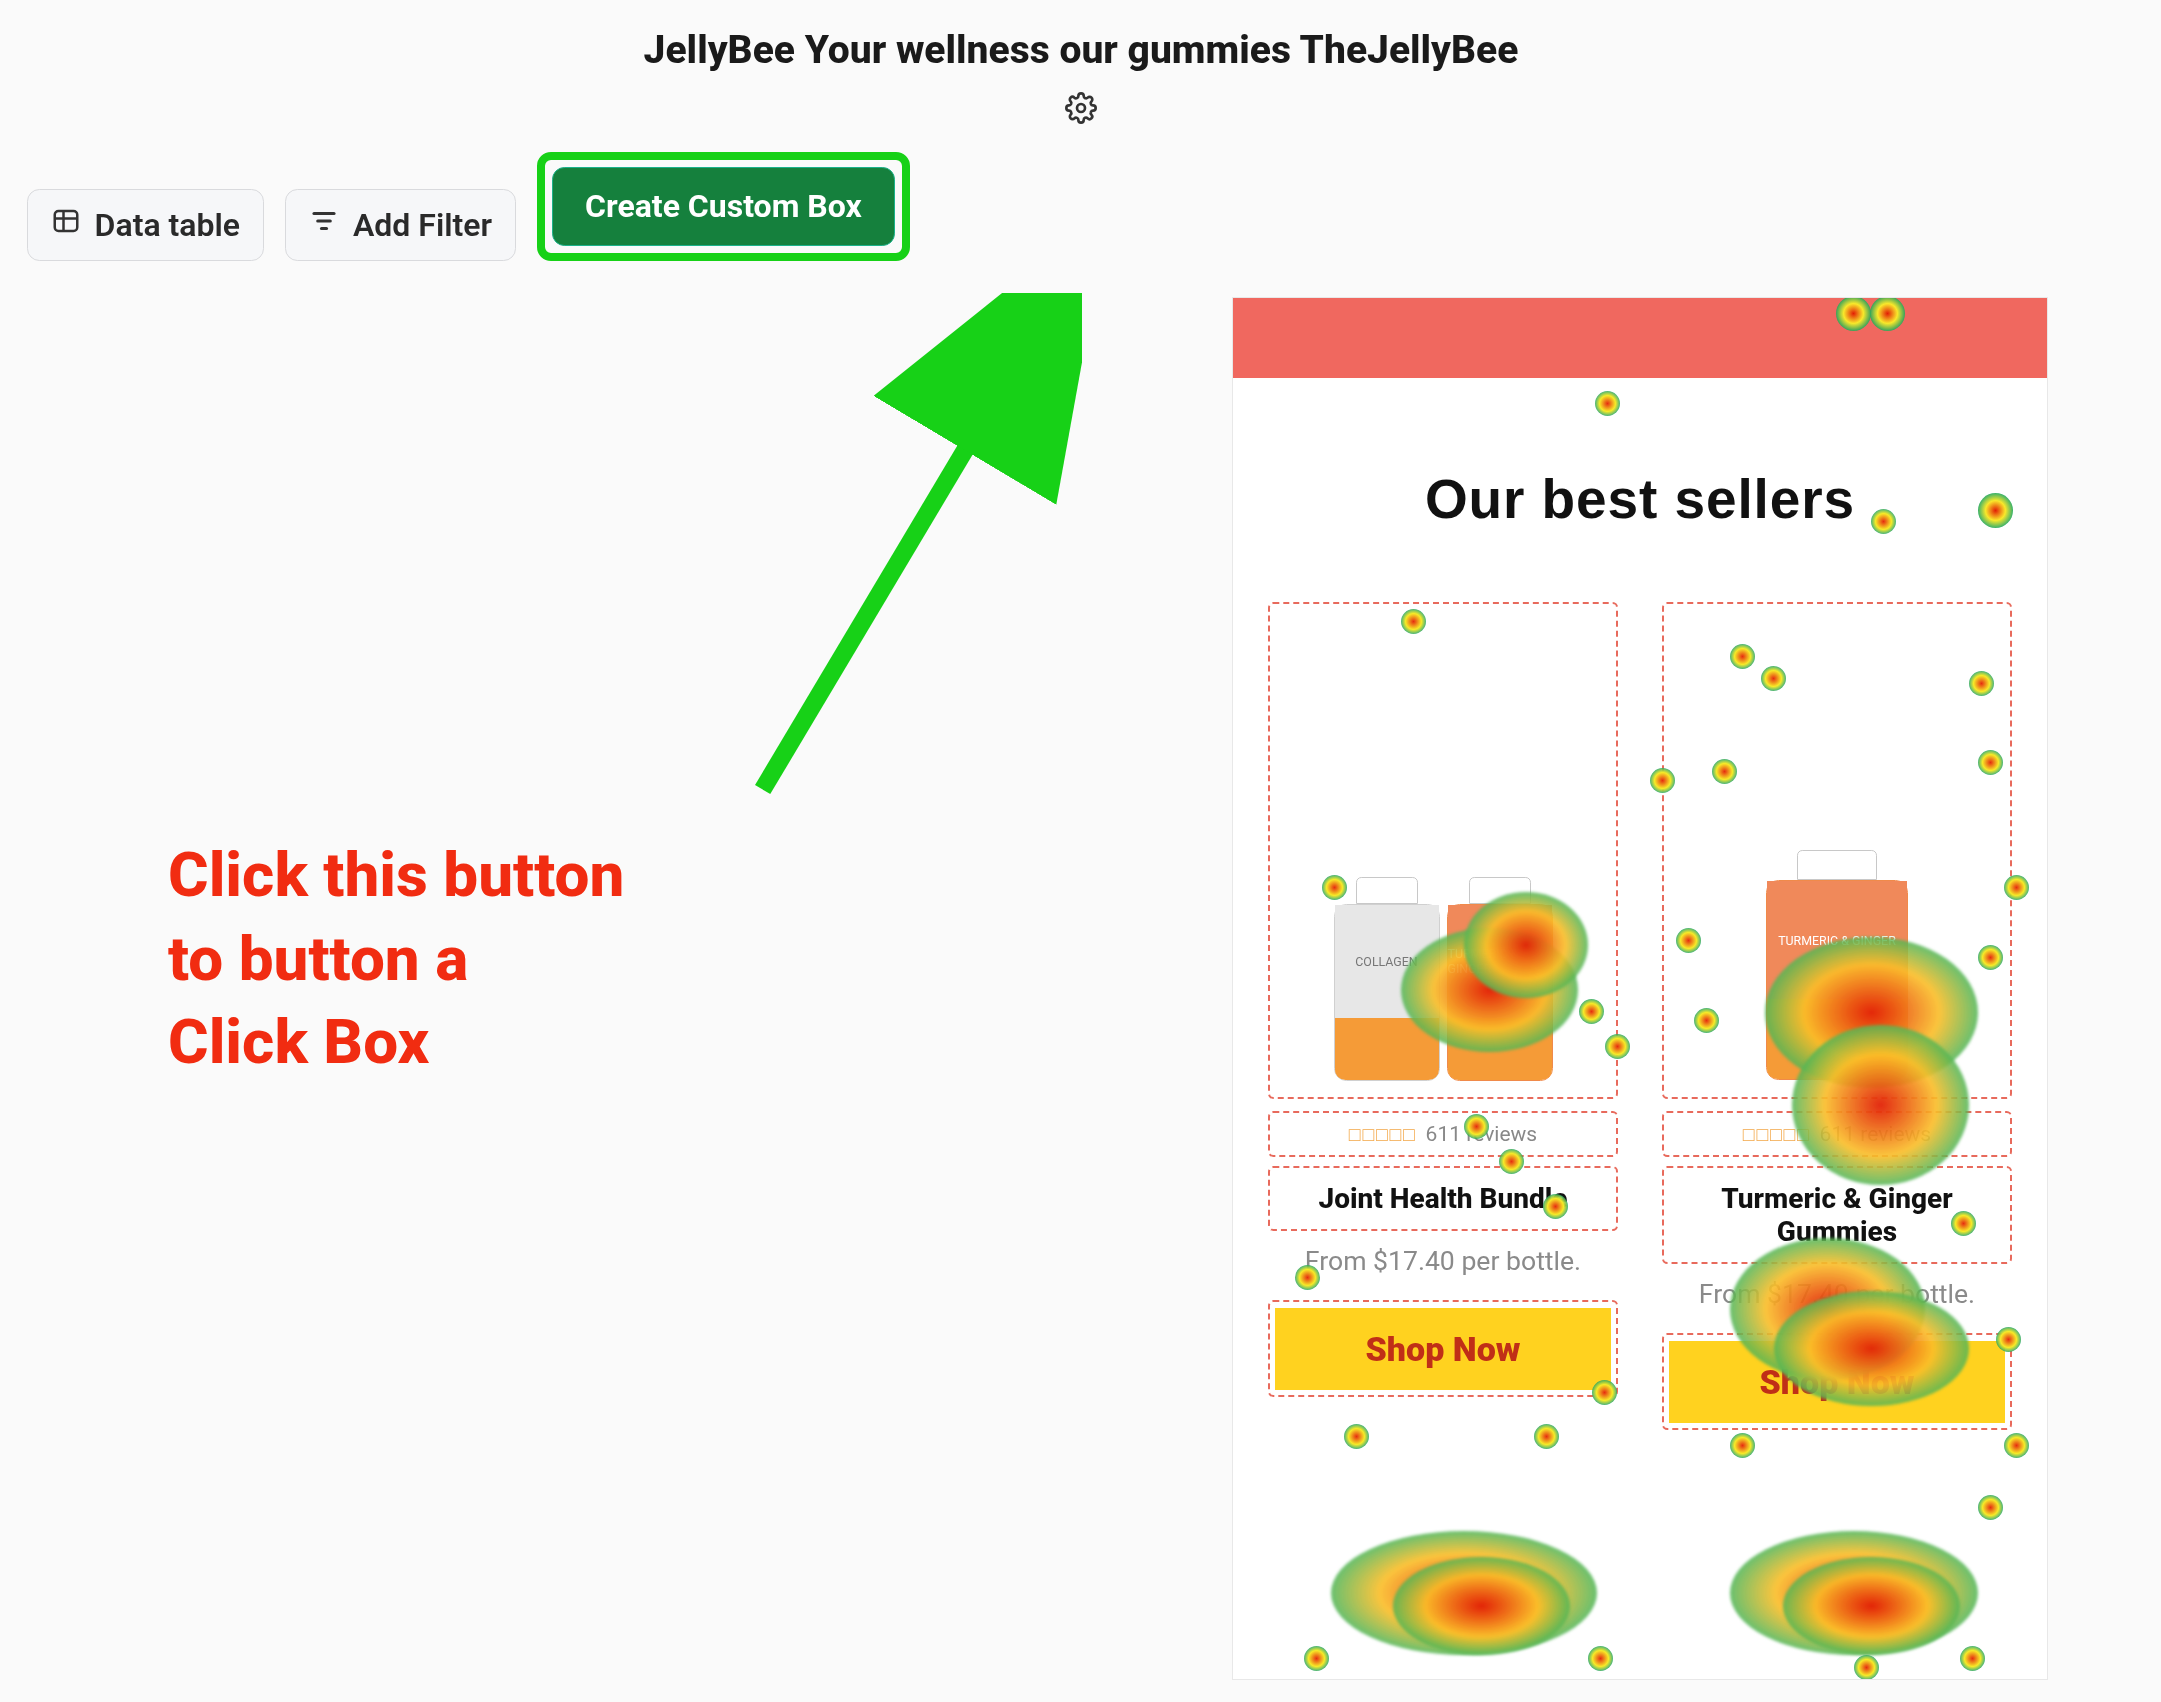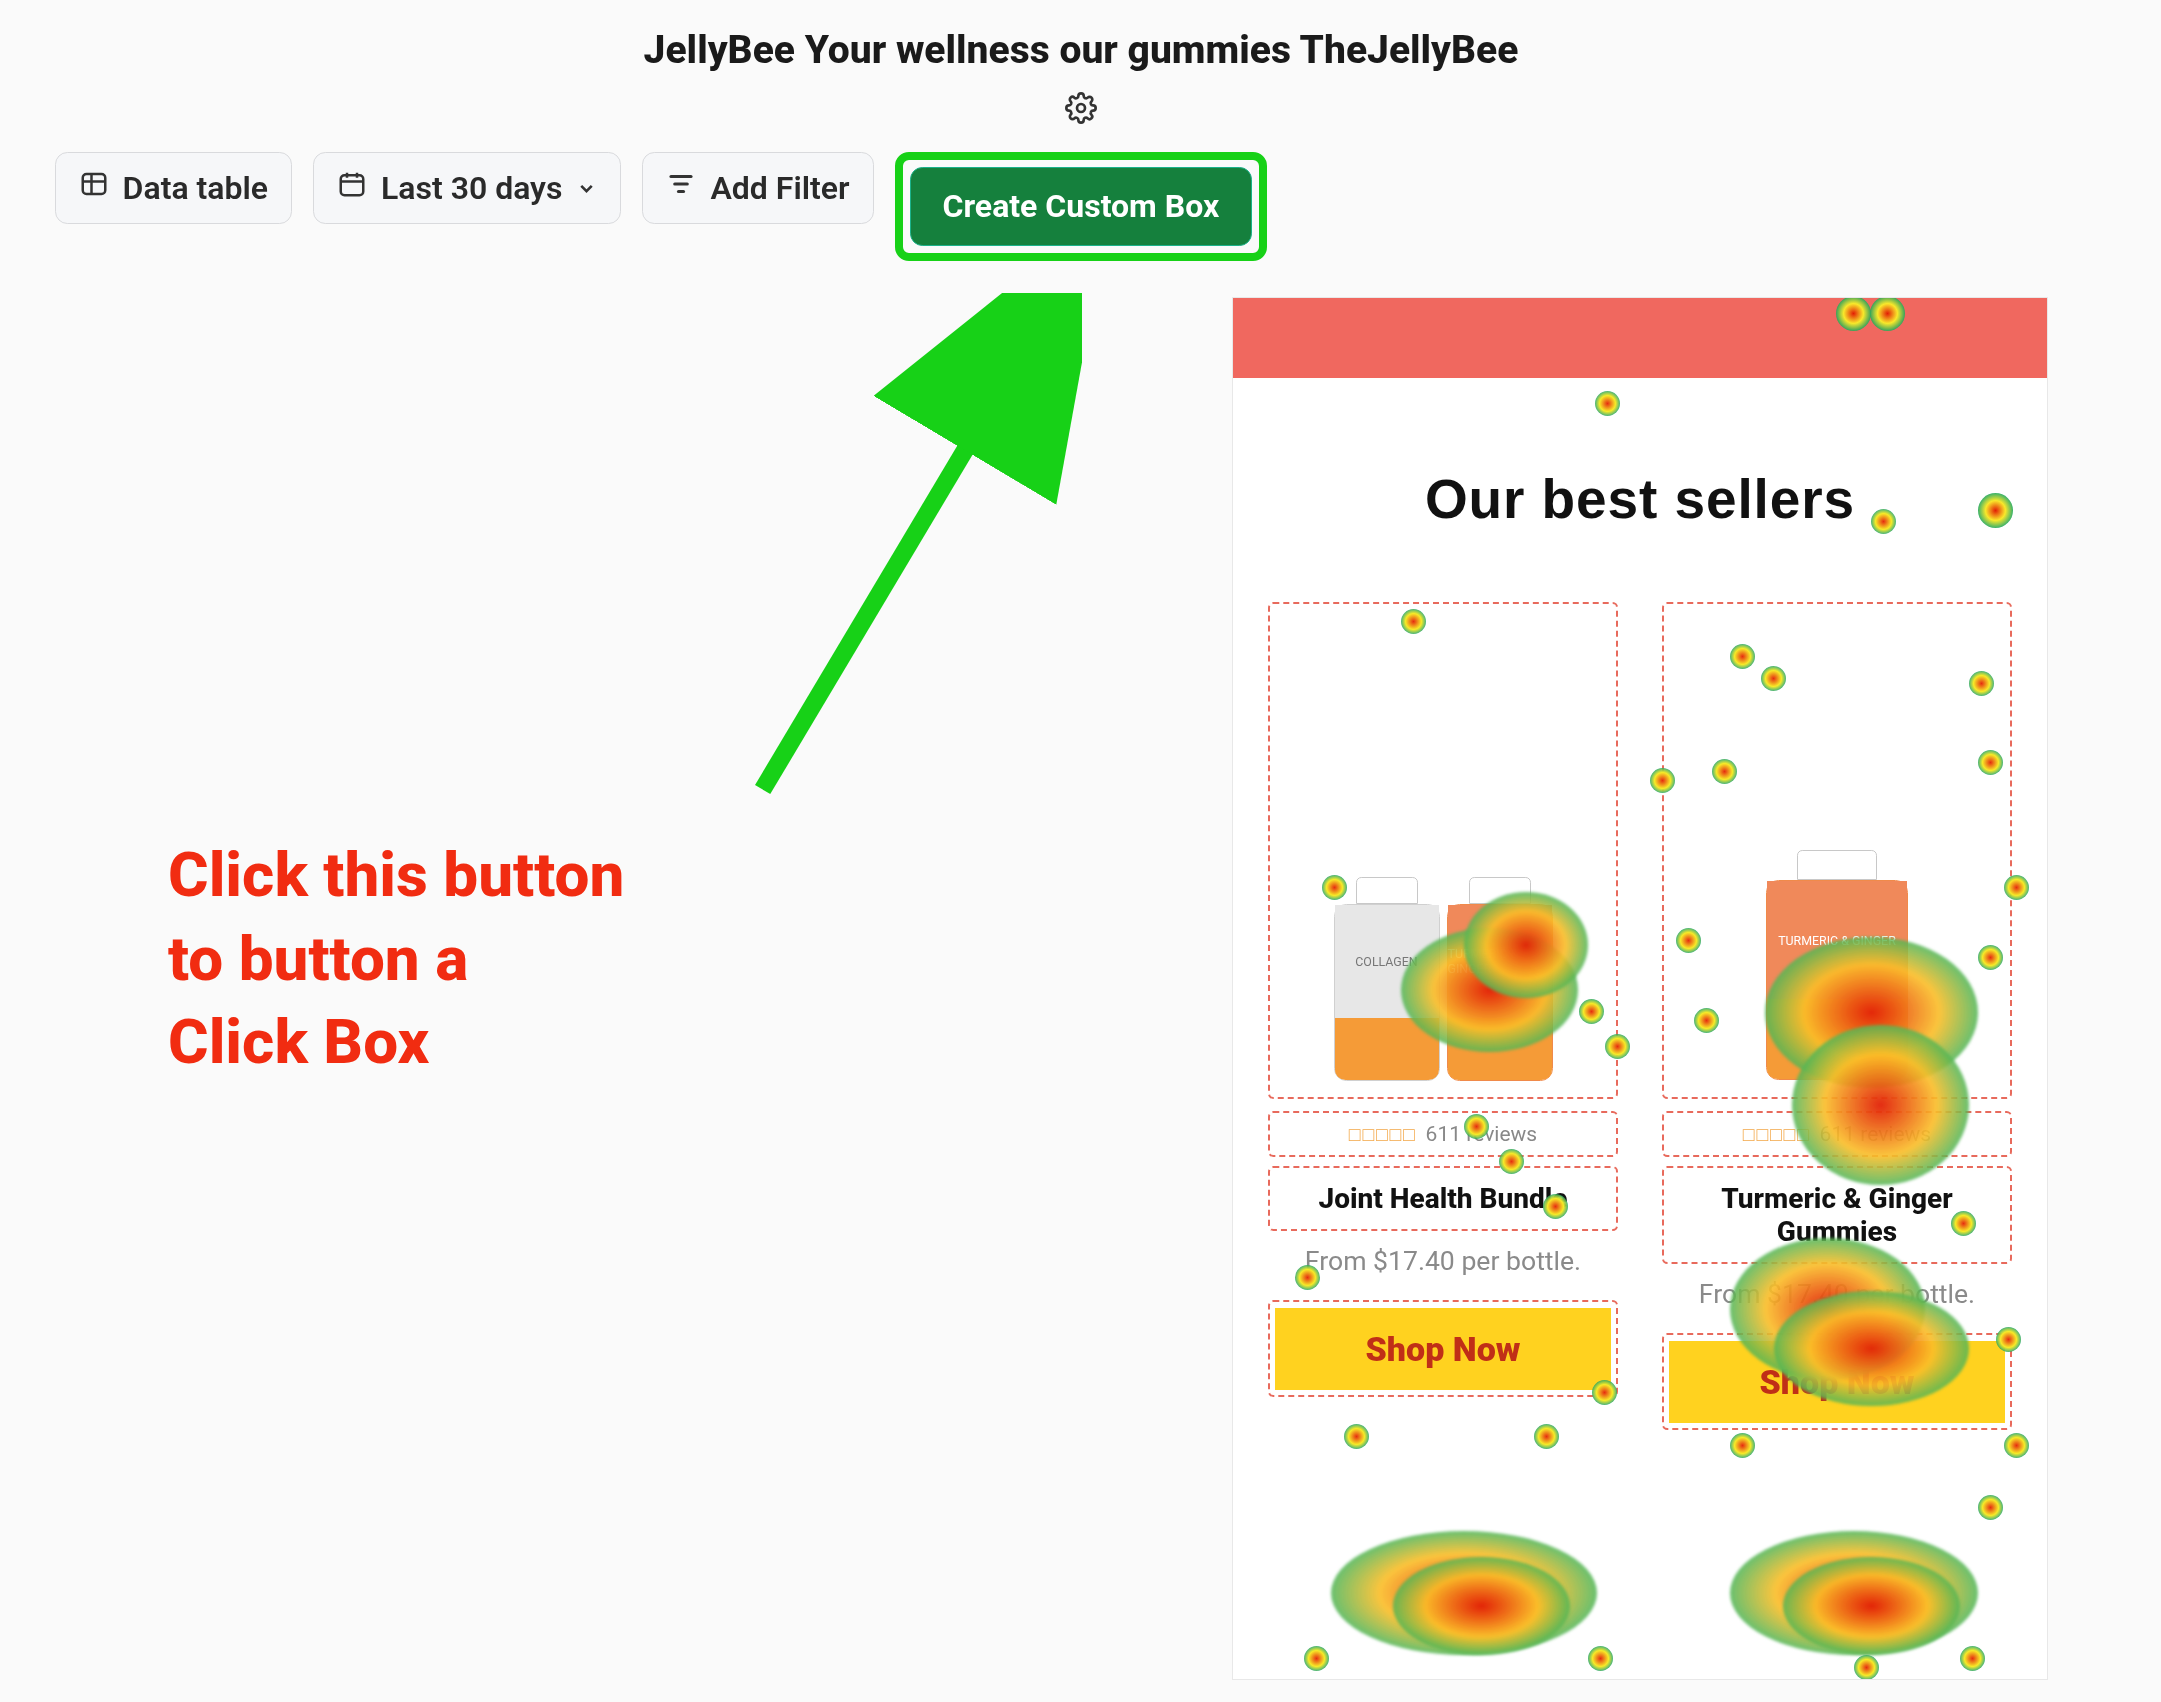--- a/index.html
+++ b/index.html
@@ -28,24 +28,23 @@
     width: 35px;
     height: 35px;
     display: inline-flex;
     align-items: center;
     justify-content: center;
     color: #333;
   }
 
   .toolbar {
     display: flex;
-    align-items: flex-start;
+    align-items: flex-end;
     gap: 21px;
     padding: 8.9px 26.6px 26.6px 26.6px;
-    margin-left: 28px;
   }
   .btn {
     display: inline-flex;
     align-items: center;
     gap: 14px;
     padding: 16px 23px;
     border: 1.8px solid #d9dadd;
     border-radius: 12.4px;
     background: #f6f7f9;
     font-size: 32px;
@@ -203,36 +202,20 @@
     <span>
       <svg width="30" height="30" viewBox="0 0 24 24" fill="none" stroke="#333" stroke-width="2">
         <rect x="3" y="4" width="18" height="16" rx="3"></rect>
         <line x1="3" y1="10" x2="21" y2="10"></line>
         <line x1="10" y1="4" x2="10" y2="20"></line>
       </svg>
     </span>
     <span>Data table</span>
   </div>
 
-  <div class="btn">
-    <span>
-      <svg width="30" height="30" viewBox="0 0 24 24" fill="none" stroke="#333" stroke-width="2">
-        <rect x="3" y="5" width="18" height="16" rx="3"></rect>
-        <line x1="3" y1="10" x2="21" y2="10"></line>
-        <line x1="8" y1="3" x2="8" y2="7"></line>
-        <line x1="16" y1="3" x2="16" y2="7"></line>
-      </svg>
-    </span>
-    <span>Last 30 days</span>
-    <span>
-      <svg width="21" height="21" viewBox="0 0 24 24" fill="none" stroke="#333" stroke-width="3">
-        <polyline points="6 9 12 15 18 9"></polyline>
-      </svg>
-    </span>
-  </div>
 
   <div class="btn">
     <span>
       <svg width="30" height="30" viewBox="0 0 24 24" fill="none" stroke="#333" stroke-width="2.5" stroke-linecap="round">
         <line x1="4" y1="6" x2="20" y2="6"></line>
         <line x1="7" y1="12" x2="17" y2="12"></line>
         <line x1="10" y1="18" x2="14" y2="18"></line>
       </svg>
     </span>
     <span>Add Filter</span>

